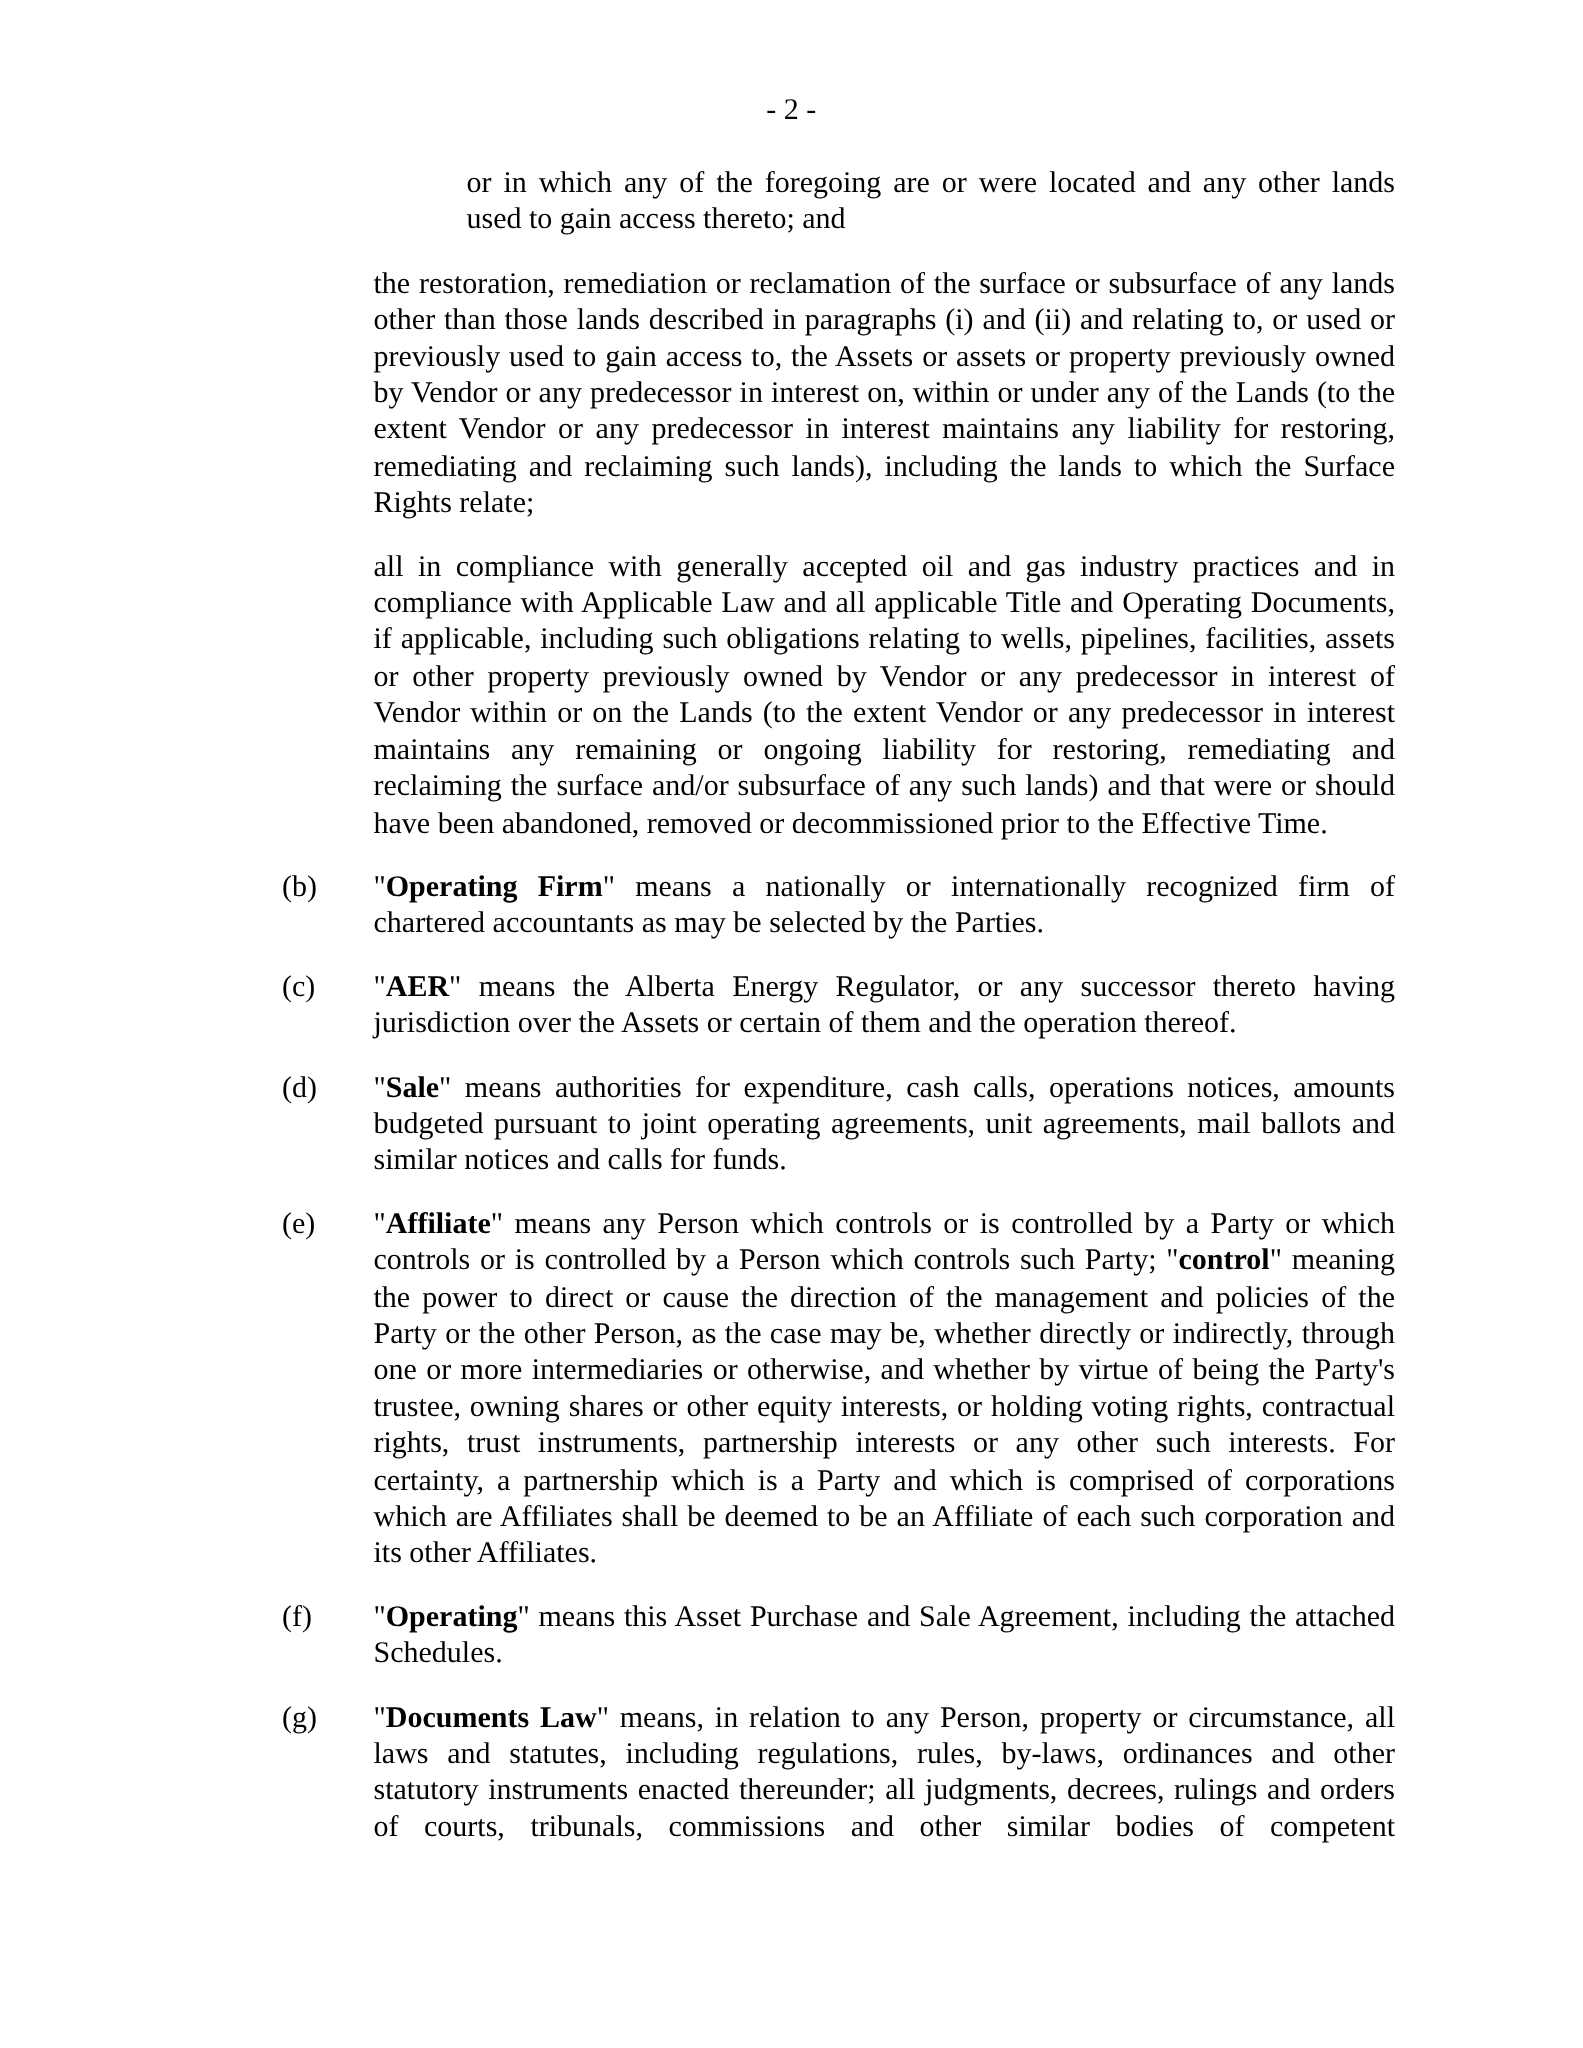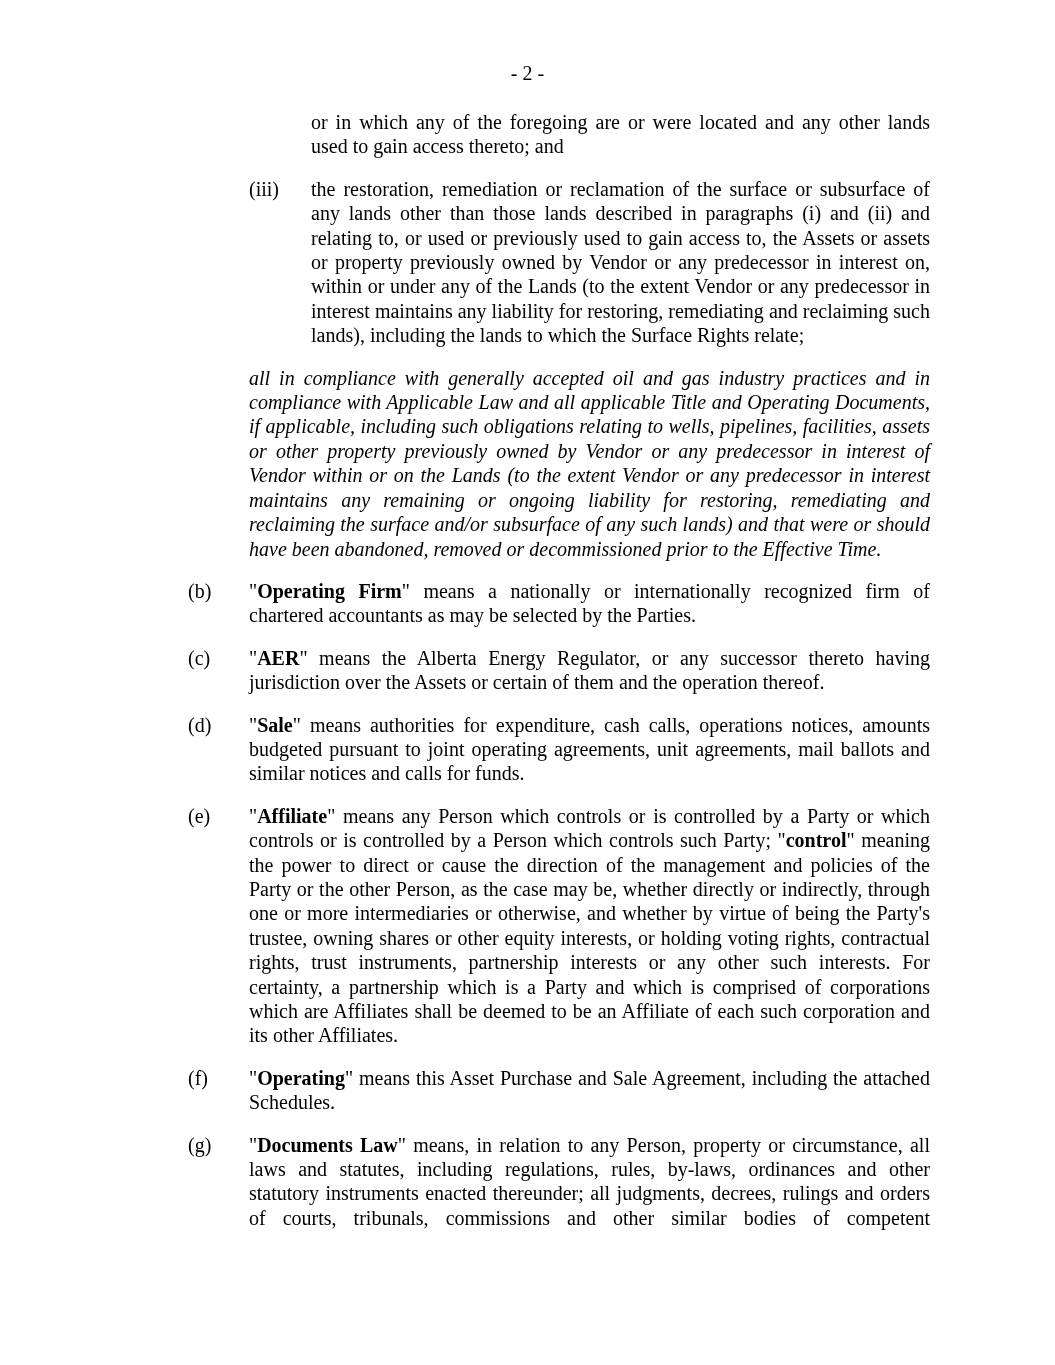--- a/index.html
+++ b/index.html
@@ -49,21 +49,20 @@
   .sub > .label {
     flex: 0 0 62px;
   }
   
   .cont {
     margin-left: 123px;
   }
   
   .para {
     margin-left: 61px;
-    font-style: italic;
   }
   .body {
     flex: 1 1 auto;
     text-align: justify;
   }
   .justify-last .body {
     text-align-last: justify;
   }
   .body b {
     font-weight: bold;
@@ -76,21 +75,20 @@
 
   <div class="page-number">- 2 -</div>
 
   <div class="content">
 
     <div class="block cont">
       <div class="body"><span>or in which any of the foregoing are or were located and any other lands used to gain access thereto; and</span></div>
     </div>
 
     <div class="block sub">
-      <span class="label">(iii)</span>
       <div class="body"><span>the restoration, remediation or reclamation of the surface or subsurface of any lands other than those lands described in paragraphs (i) and (ii) and relating to, or used or previously used to gain access to, the Assets or assets or property previously owned by Vendor or any predecessor in interest on, within or under any of the Lands (to the extent Vendor or any predecessor in interest maintains any liability for restoring, remediating and reclaiming such lands), including the lands to which the Surface Rights relate;</span></div>
     </div>
 
     <div class="block para">
       <div class="body"><span>all in compliance with generally accepted oil and gas industry practices and in compliance with Applicable Law and all applicable Title and Operating Documents, if applicable, including such obligations relating to wells, pipelines, facilities, assets or other property previously owned by Vendor or any predecessor in interest of Vendor within or on the Lands (to the extent Vendor or any predecessor in interest maintains any remaining or ongoing liability for restoring, remediating and reclaiming the surface and/or subsurface of any such lands) and that were or should have been abandoned, removed or decommissioned prior to the Effective Time.</span></div>
     </div>
 
     <div class="block def">
       <span class="label">(b)</span>
       <div class="body"><span>"</span><b>Operating Firm</b><span>" means a nationally or internationally recognized firm of chartered accountants as may be selected by the Parties.</span></div>

